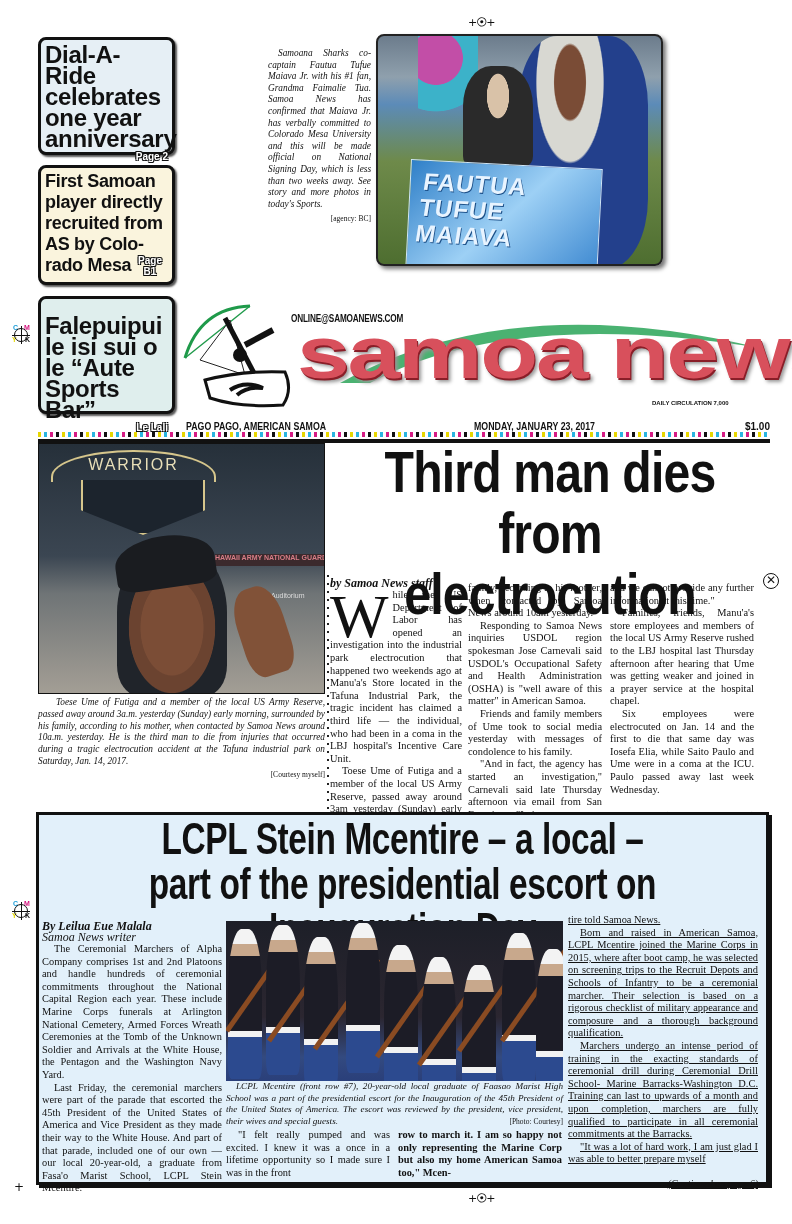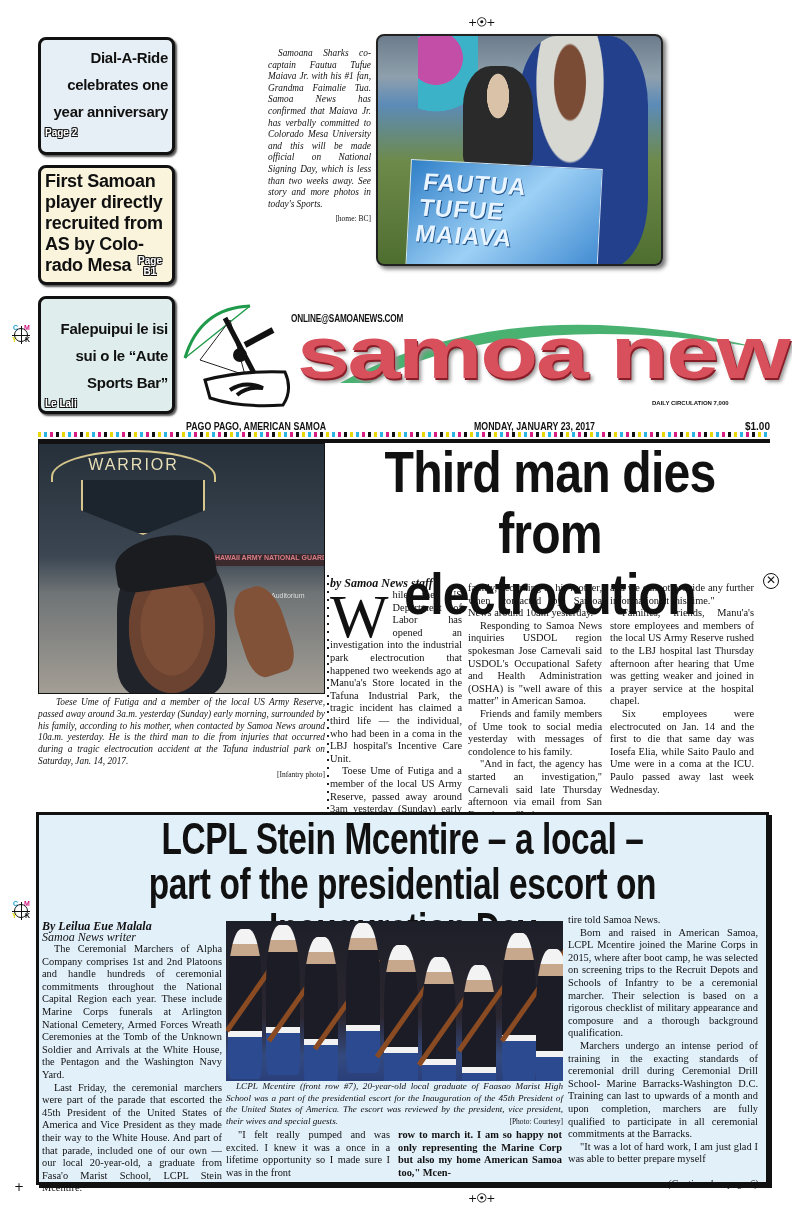--- a/index.html
+++ b/index.html
@@ -18,22 +18,22 @@
   .cmyk .k { position: absolute; left: 16px; top: 12px; color: #111; }
   .cmyk .cross { position: absolute; left: 5px; top: 4px; width: 14px; height: 14px; border: 1px solid #111; border-radius: 50%; }
   .cmyk .cross::before { content: ""; position: absolute; left: 6px; top: -3px; width: 1px; height: 18px; background: #111; }
   .cmyk .cross::after { content: ""; position: absolute; left: -3px; top: 6px; width: 18px; height: 1px; background: #111; }
   .circle-x { width: 16px; height: 16px; border: 1px solid #111; border-radius: 50%; font-size: 12px; line-height: 13px; text-align: center; font-family: "DejaVu Sans", sans-serif; }
   .plus-mark { font-family: "DejaVu Sans", sans-serif; font-size: 12px; }
 
   
   .teaser { position: absolute; left: 38px; width: 137px; border: 3px solid #111; border-radius: 8px;
             box-shadow: 2px 2px 2px #555; font-family: "Liberation Sans", sans-serif; font-weight: bold; }
-  .teaser .title { display: block; text-align: right; font-size: 15px; line-height: 27px; letter-spacing: -0.3px; }
-  .teaser .page { display: block; text-align: left; font-size: 10px; color: #fff; font-weight: bold;
+  .teaser .title { display: block; text-align: left; font-size: 24px; line-height: 21px; letter-spacing: -0.3px; }
+  .teaser .page { display: block; text-align: right; font-size: 10px; color: #fff; font-weight: bold;
                   text-shadow: -1px -1px 0 #111, 1px -1px 0 #111, -1px 1px 0 #111, 1px 1px 0 #111; margin-top: 2px; }
   .teaser1 { top: 37px; height: 118px; background: #e6eff5; padding: 4px 4px; }
   .teaser2 { top: 165px; height: 120px; background: #faf4dd; padding: 3px 4px; }
   .teaser2 .title { text-align: left; font-size: 18px; line-height: 21px; }
   .teaser2 .page2 { position: absolute; right: 5px; bottom: 5px; width: 34px; text-align: center; font-size: 10px; line-height: 11px; color: #fff;
                     text-shadow: -1px -1px 0 #111, 1px -1px 0 #111, -1px 1px 0 #111, 1px 1px 0 #111; }
   .teaser3 { top: 296px; height: 118px; background: #dfeeed; padding: 16px 4px; }
 
   
   .top-caption { left: 268px; top: 48px; width: 103px; font-style: italic; font-size: 9.3px; line-height: 11.6px; text-align: justify; text-indent: 10px; }
@@ -106,21 +106,21 @@
   .lcpl-col1 .byline { font-weight: normal; }
   .marines { left: 226px; top: 921px; width: 337px; height: 160px; overflow: hidden;
              background: linear-gradient(180deg, #1d1f28 0%, #2b2630 60%, #334a80 85%, #2a3f7a 100%); }
   .marines .m { position: absolute; width: 34px; height: 150px; border-radius: 40% 40% 10% 10%;
                 background: linear-gradient(180deg, #f3f3f3 0 10%, #c8a88c 10% 18%, #1c1c26 18% 68%, #f2f2f2 68% 72%, #2c4a8f 72% 100%); }
   .marines .rifle { position: absolute; width: 5px; height: 110px; background: #8a4b22; transform: rotate(35deg); }
   .marines-caption { left: 226px; top: 1081px; width: 337px; font-style: italic; font-size: 9.2px; line-height: 11.6px; text-align: justify; text-indent: 10px; }
   .marines-caption .credit { float: right; font-style: normal; font-size: 7.5px; }
   .lcpl-quote1 { left: 226px; top: 1129px; width: 164px; }
   .lcpl-quote2 { left: 398px; top: 1129px; width: 164px; font-weight: bold; }
-  .lcpl-col3 { left: 568px; top: 914px; width: 190px; }
+  .lcpl-col3 { left: 568px; top: 914px; width: 190px; text-decoration: underline; }
   .lcpl-col3 .continued { margin-top: 12px; }
 </style>
 </head>
 <body>
 
 <div class="abs reg-top">+⦿+</div>
 <div class="abs cmyk" style="left:9px;top:324px;">
   <span class="c">C</span>
   <span class="m">M</span>
   <span class="y">Y</span>
@@ -149,21 +149,21 @@
     <span>B1</span>
   </span>
 </div>
 <div class="teaser teaser3">
   <span class="title">Falepuipui le isi sui o le “Aute Sports Bar”</span>
   <span class="page">Le Lali</span>
 </div>
 
 <div class="abs top-caption">
   <span>Samoana Sharks co-captain Fautua Tufue Maiava Jr. with his #1 fan, Grandma Faimalie Tua. Samoa News has confirmed that Maiava Jr. has verbally committed to Colorado Mesa University and this will be made official on National Signing Day, which is less than two weeks away. See story and more photos in today's Sports.</span>
-  <span class="credit">[home: BC]</span>
+  <span class="credit">[agency: BC]</span>
 </div>
 
 <div class="abs top-photo">
   <div class="balloons"></div>
   <div class="player"></div>
   <div class="grandma"></div>
   <div class="sign">
     <div class="sign-text">FAUTUA TUFUE MAIAVA</div>
   </div>
 </div>
@@ -196,21 +196,21 @@
   <div class="tab">WARRIOR</div>
   <div class="shield"></div>
   <div class="banner">HAWAII ARMY NATIONAL GUARD</div>
   <div class="aud">Auditorium</div>
   <div class="face"></div>
   <div class="beret"></div>
   <div class="hand"></div>
 </div>
 <div class="abs soldier-caption">
   <span>Toese Ume of Futiga and a member of the local US Army Reserve, passed away around 3a.m. yesterday (Sunday) early morning, surrounded by his family, according to his mother, when contacted by Samoa News around 10a.m. yesterday. He is the third man to die from injuries that occurred during a tragic electrocution accident at the Tafuna industrial park on Saturday, Jan. 14, 2017.</span>
-  <span class="credit">[Infantry photo]</span>
+  <span class="credit">[Courtesy myself]</span>
 </div>
 <div class="abs vdots"></div>
 
 <div class="abs headline">Third man dies from electrocution</div>
 
 <div class="abs cols col1">
   <span class="byline">by Samoa News staff</span>
   <span class="dropcap">W</span>
   <p style="text-indent:0">hile the US Department of Labor has opened an investigation into the industrial park electrocution that happened two weekends ago at Manu'a's Store located in the Tafuna Industrial Park, the tragic incident has claimed a third life — the individual, who had been in a coma in the LBJ hospital's Incentive Care Unit.</p>
   <p>Toese Ume of Futiga and a member of the local US Army Reserve, passed away around 3am yesterday (Sunday) early morning, surrounded by his</p>

